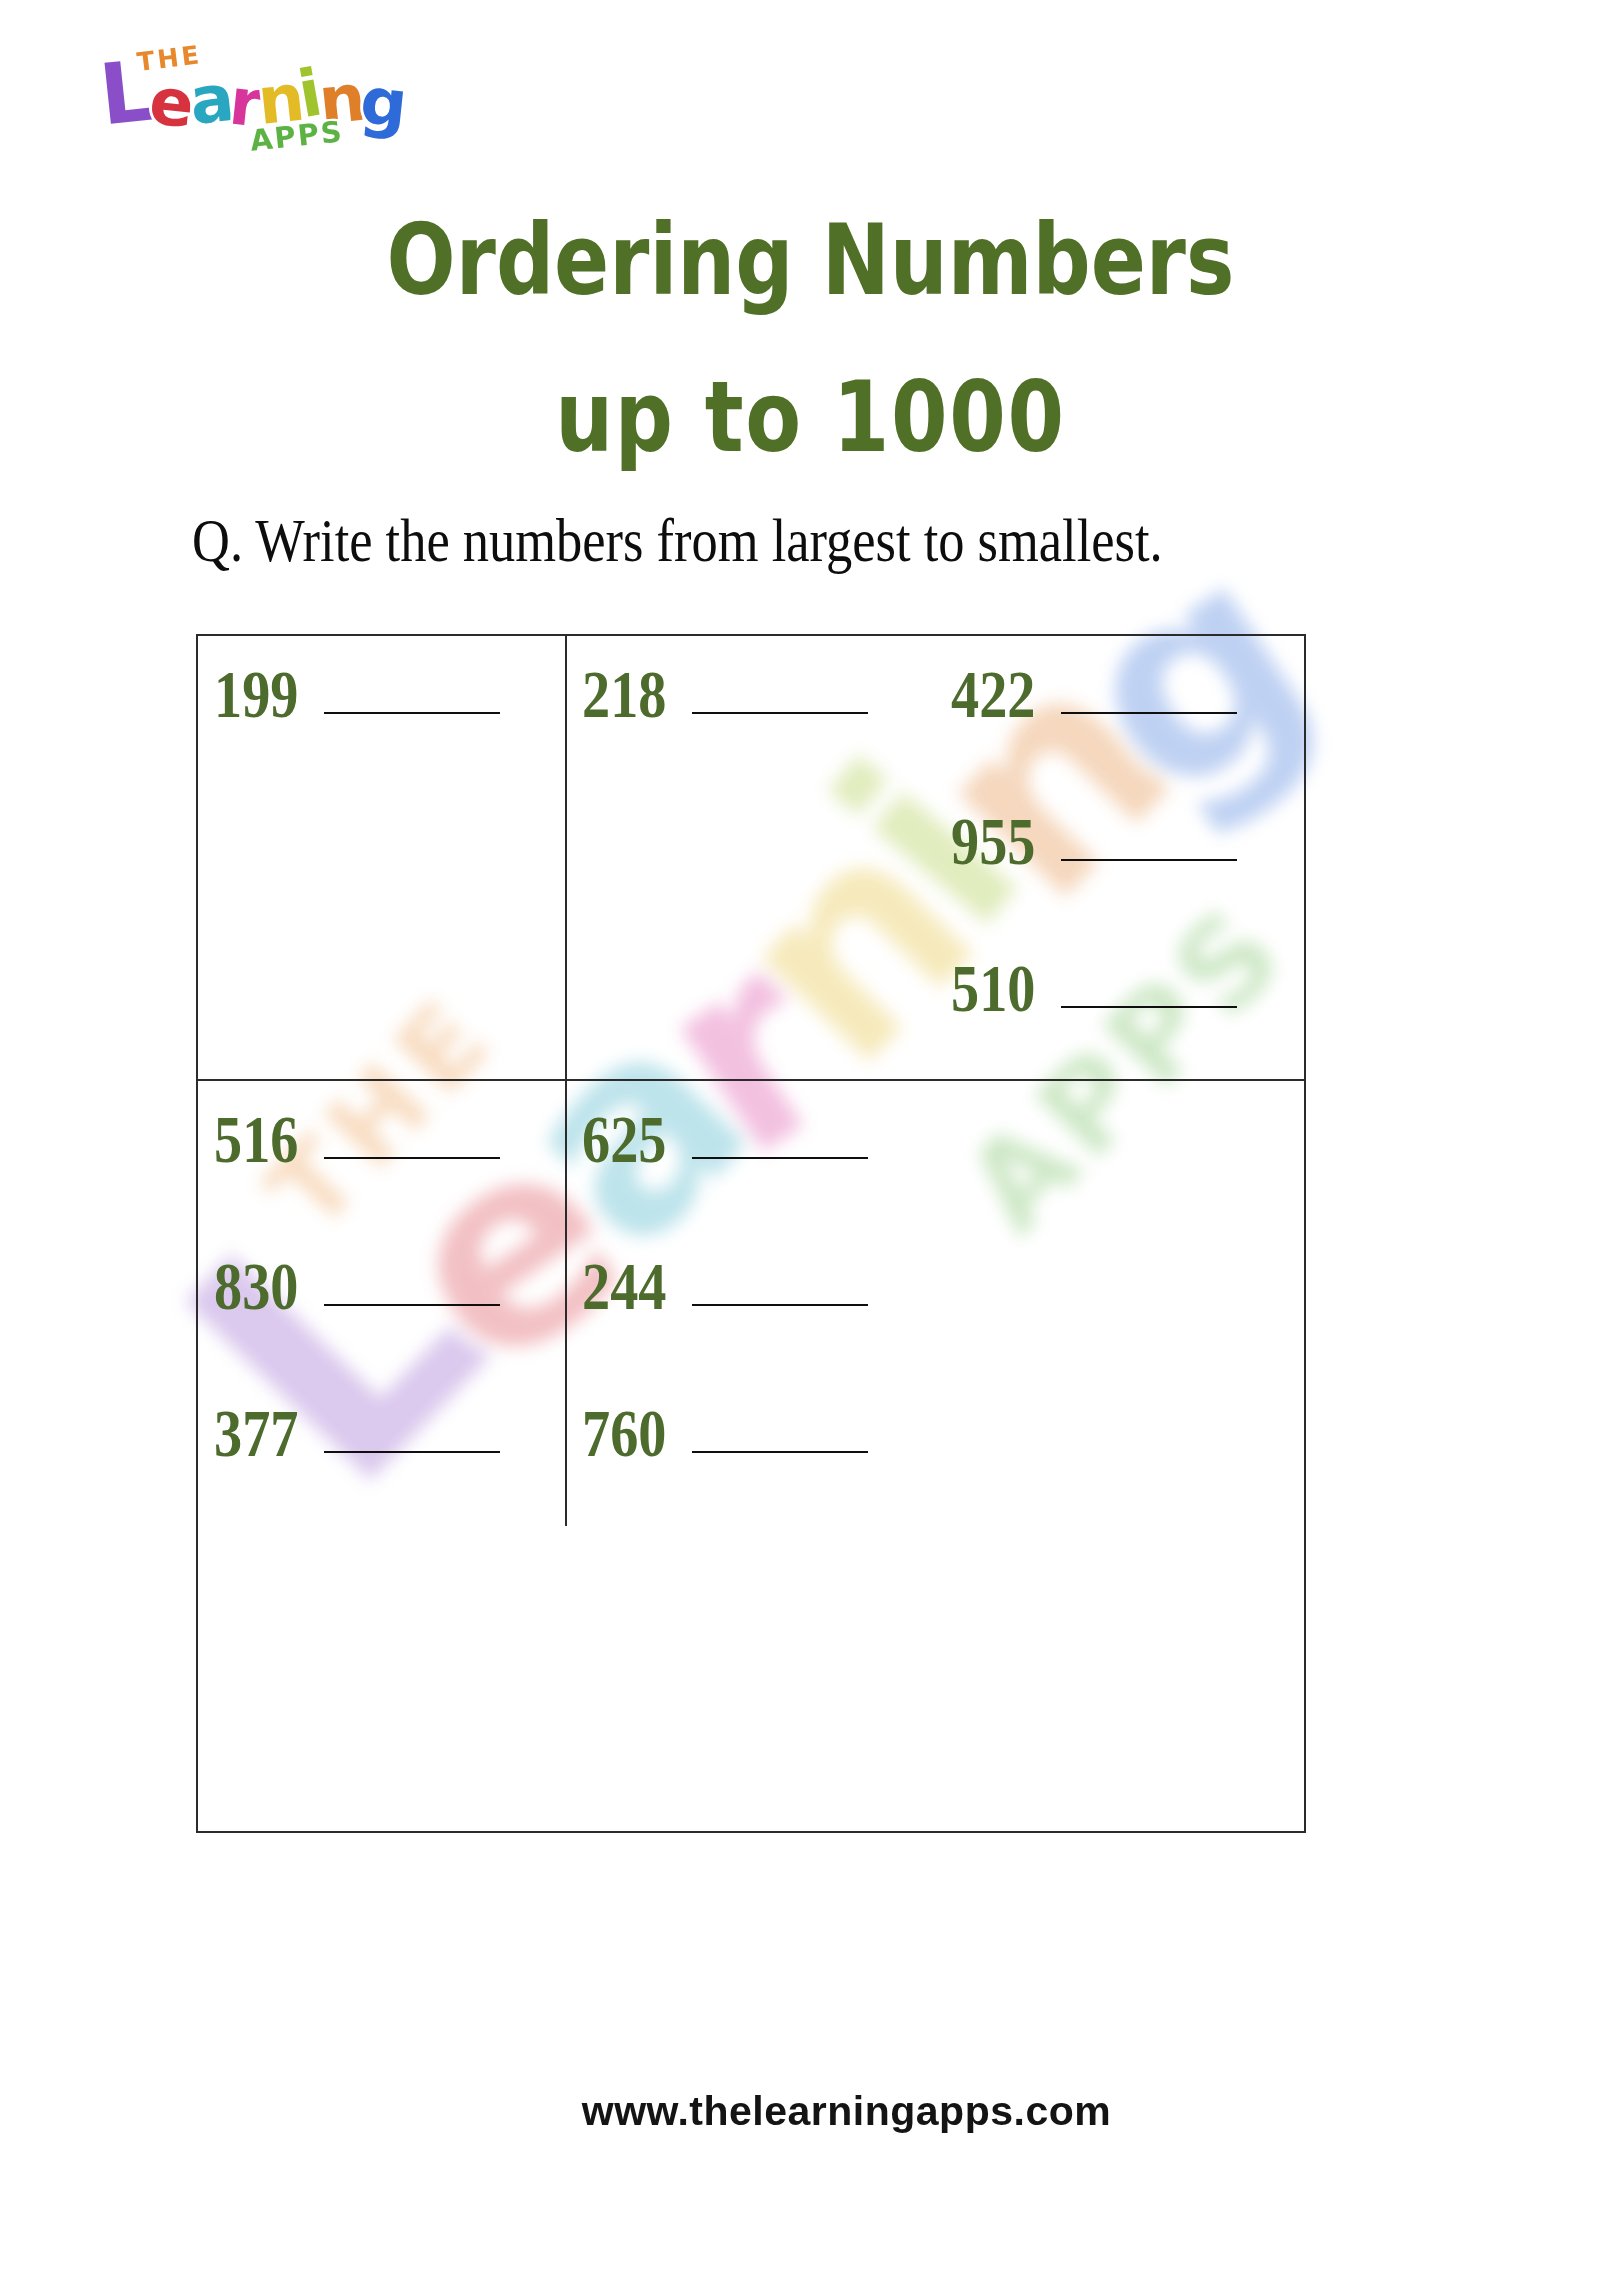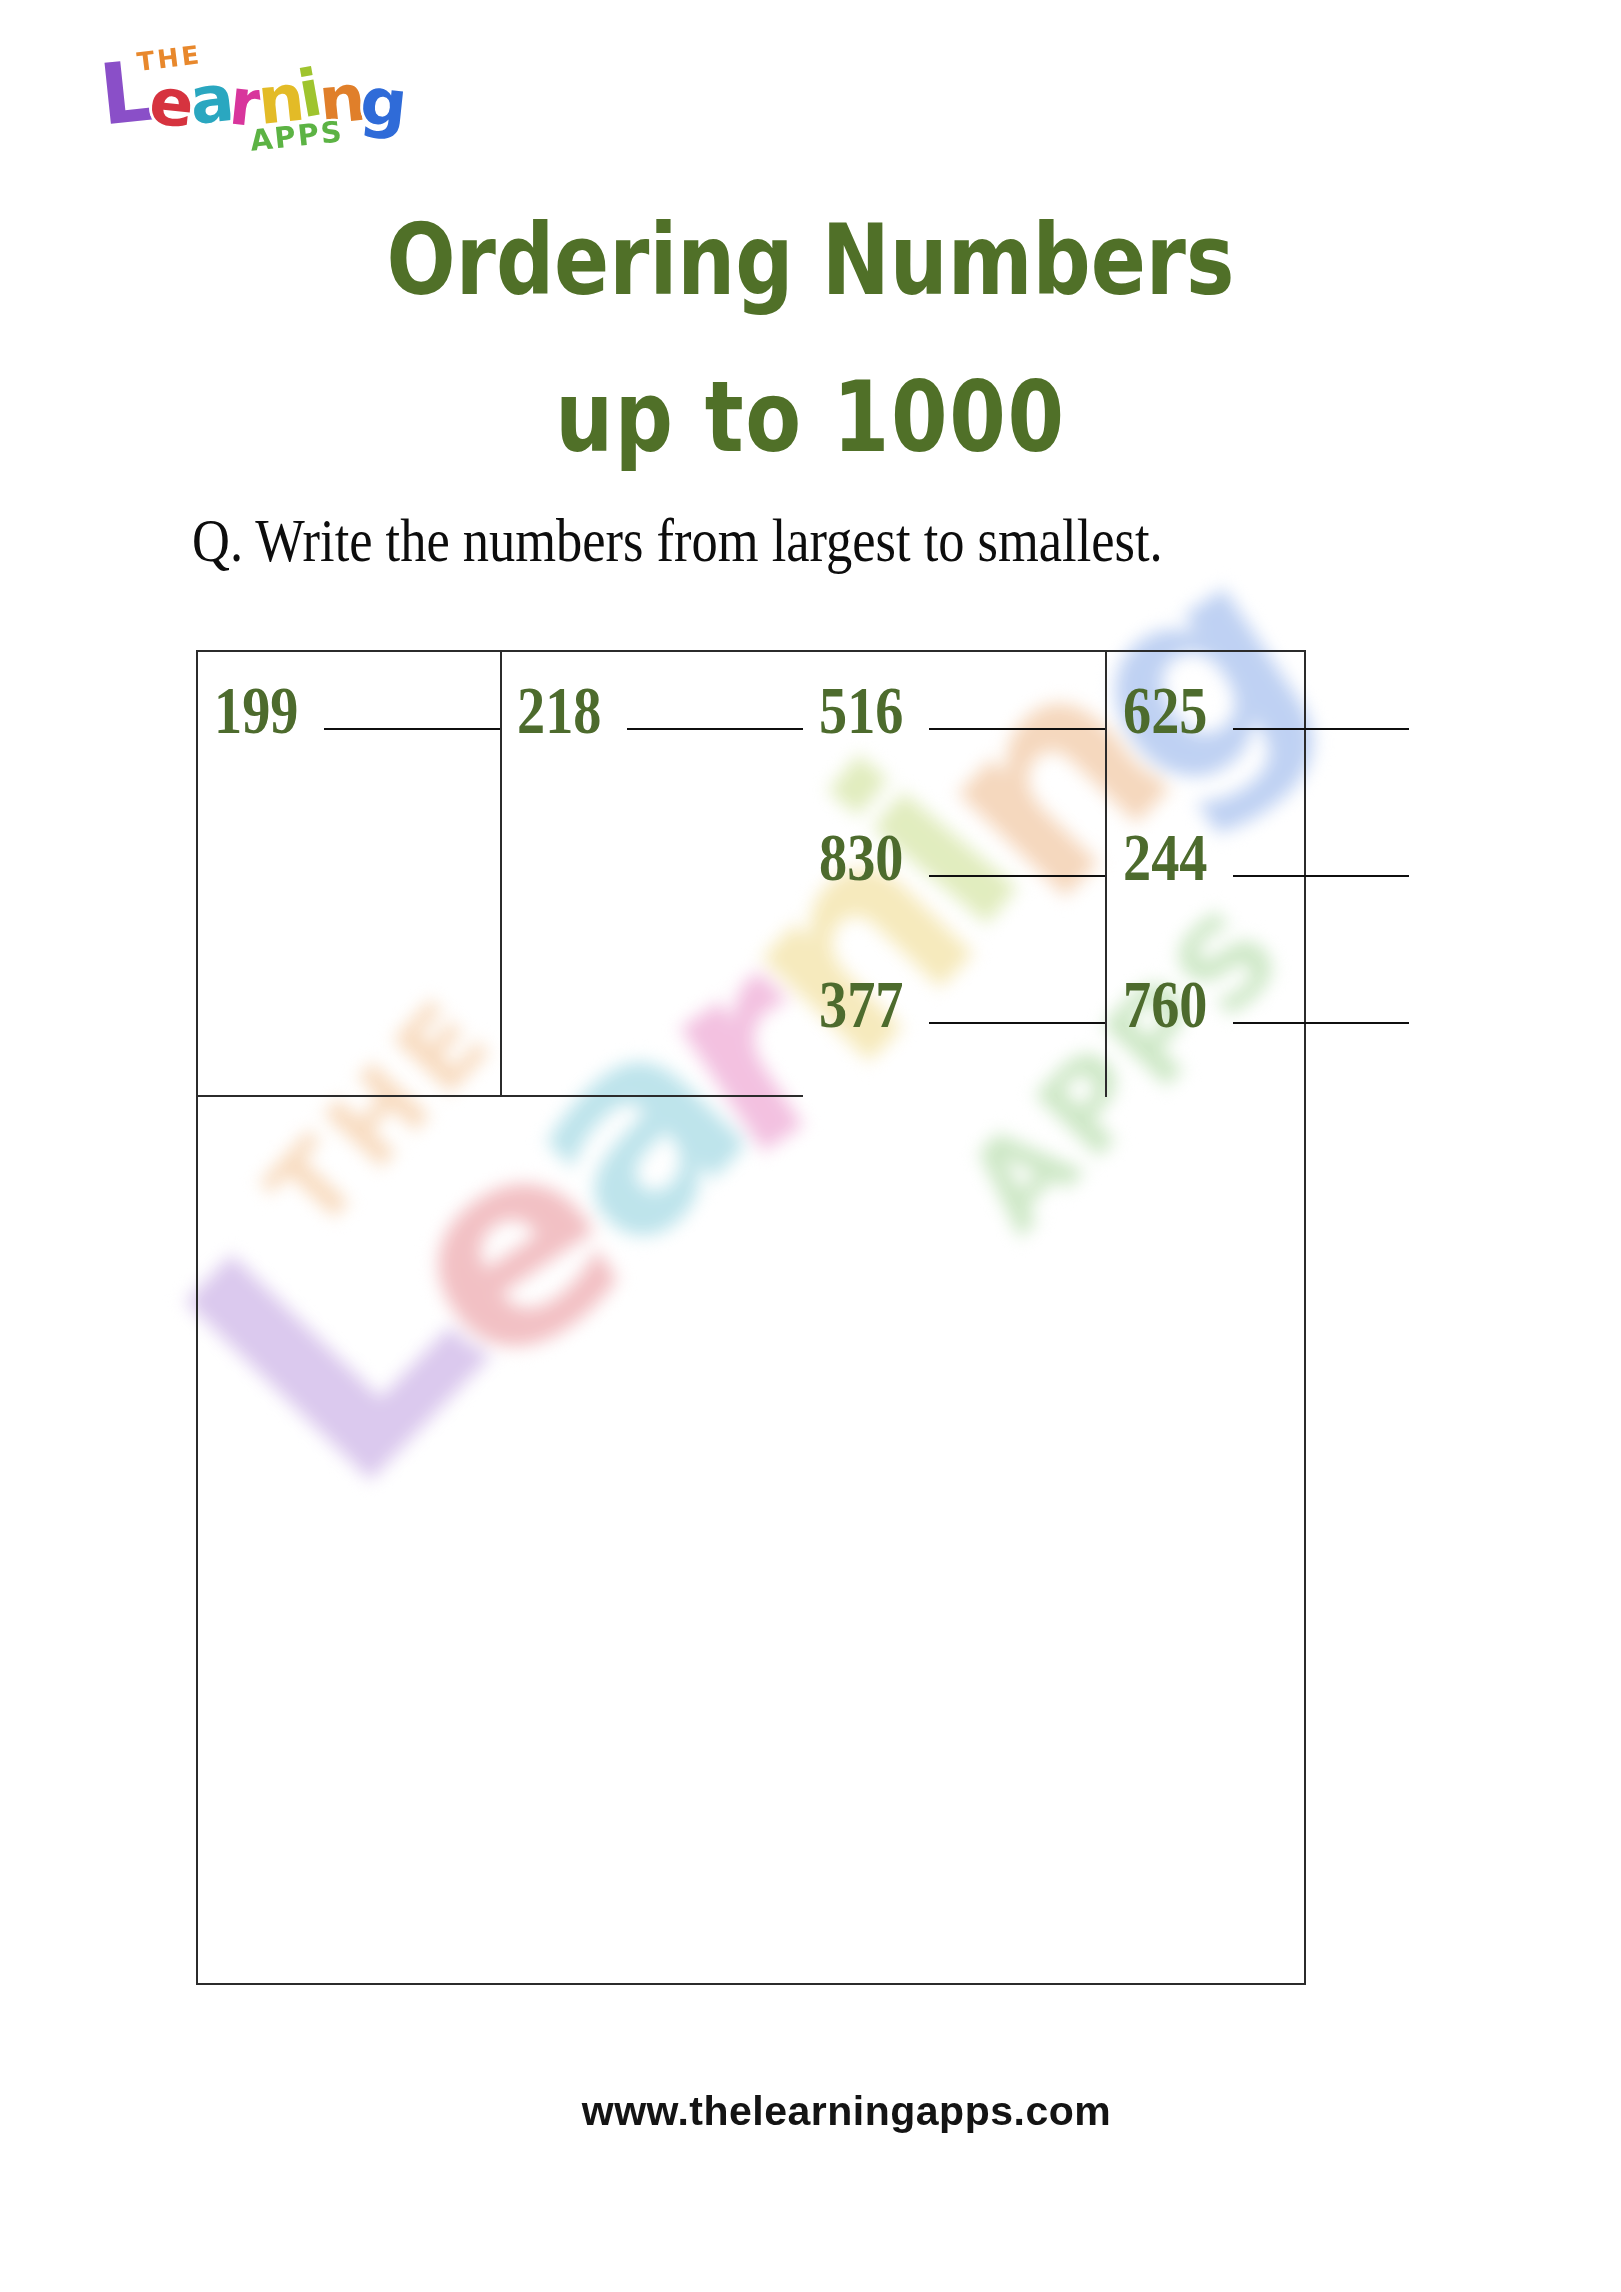--- a/index.html
+++ b/index.html
@@ -75,24 +75,24 @@
     font-family:"Liberation Serif", serif;
     font-size:61px;line-height:1;
     color:#0d0d0d;
     white-space:nowrap;
     transform:scaleX(0.86);
     transform-origin:left top;
     z-index:1;
   }
   
   .grid{
-    position:absolute;left:196px;top:650px;
-    width:1110px;height:1335px;
+    position:absolute;left:196px;top:634px;
+    width:1110px;height:1199px;
     display:grid;
-    grid-template-columns:1fr 1fr 1fr 1fr;
+    grid-template-columns:1fr 1fr 1fr;
     grid-template-rows:445px 445px 445px;
     border:2.9px solid #2b2b2b;
     box-sizing:border-box;
     z-index:1;
   }
   .cell{
     box-sizing:border-box;
     padding-left:15.7px;
     overflow:visible;
   }
@@ -159,20 +159,34 @@
           <span class="num">199</span>
           <span class="blank"></span>
         </div>
       </div>
       <div class="cell col-right row-top">
         <div class="entry">
           <span class="num">218</span>
           <span class="blank"></span>
         </div>
       </div>
+      <div class="cell col-right row-mid">
+        <div class="entry">
+          <span class="num">422</span>
+          <span class="blank"></span>
+        </div>
+        <div class="entry">
+          <span class="num">955</span>
+          <span class="blank"></span>
+        </div>
+        <div class="entry">
+          <span class="num">510</span>
+          <span class="blank"></span>
+        </div>
+      </div>
       <div class="cell col-left row-bot">
         <div class="entry">
           <span class="num">516</span>
           <span class="blank"></span>
         </div>
         <div class="entry">
           <span class="num">830</span>
           <span class="blank"></span>
         </div>
         <div class="entry">

